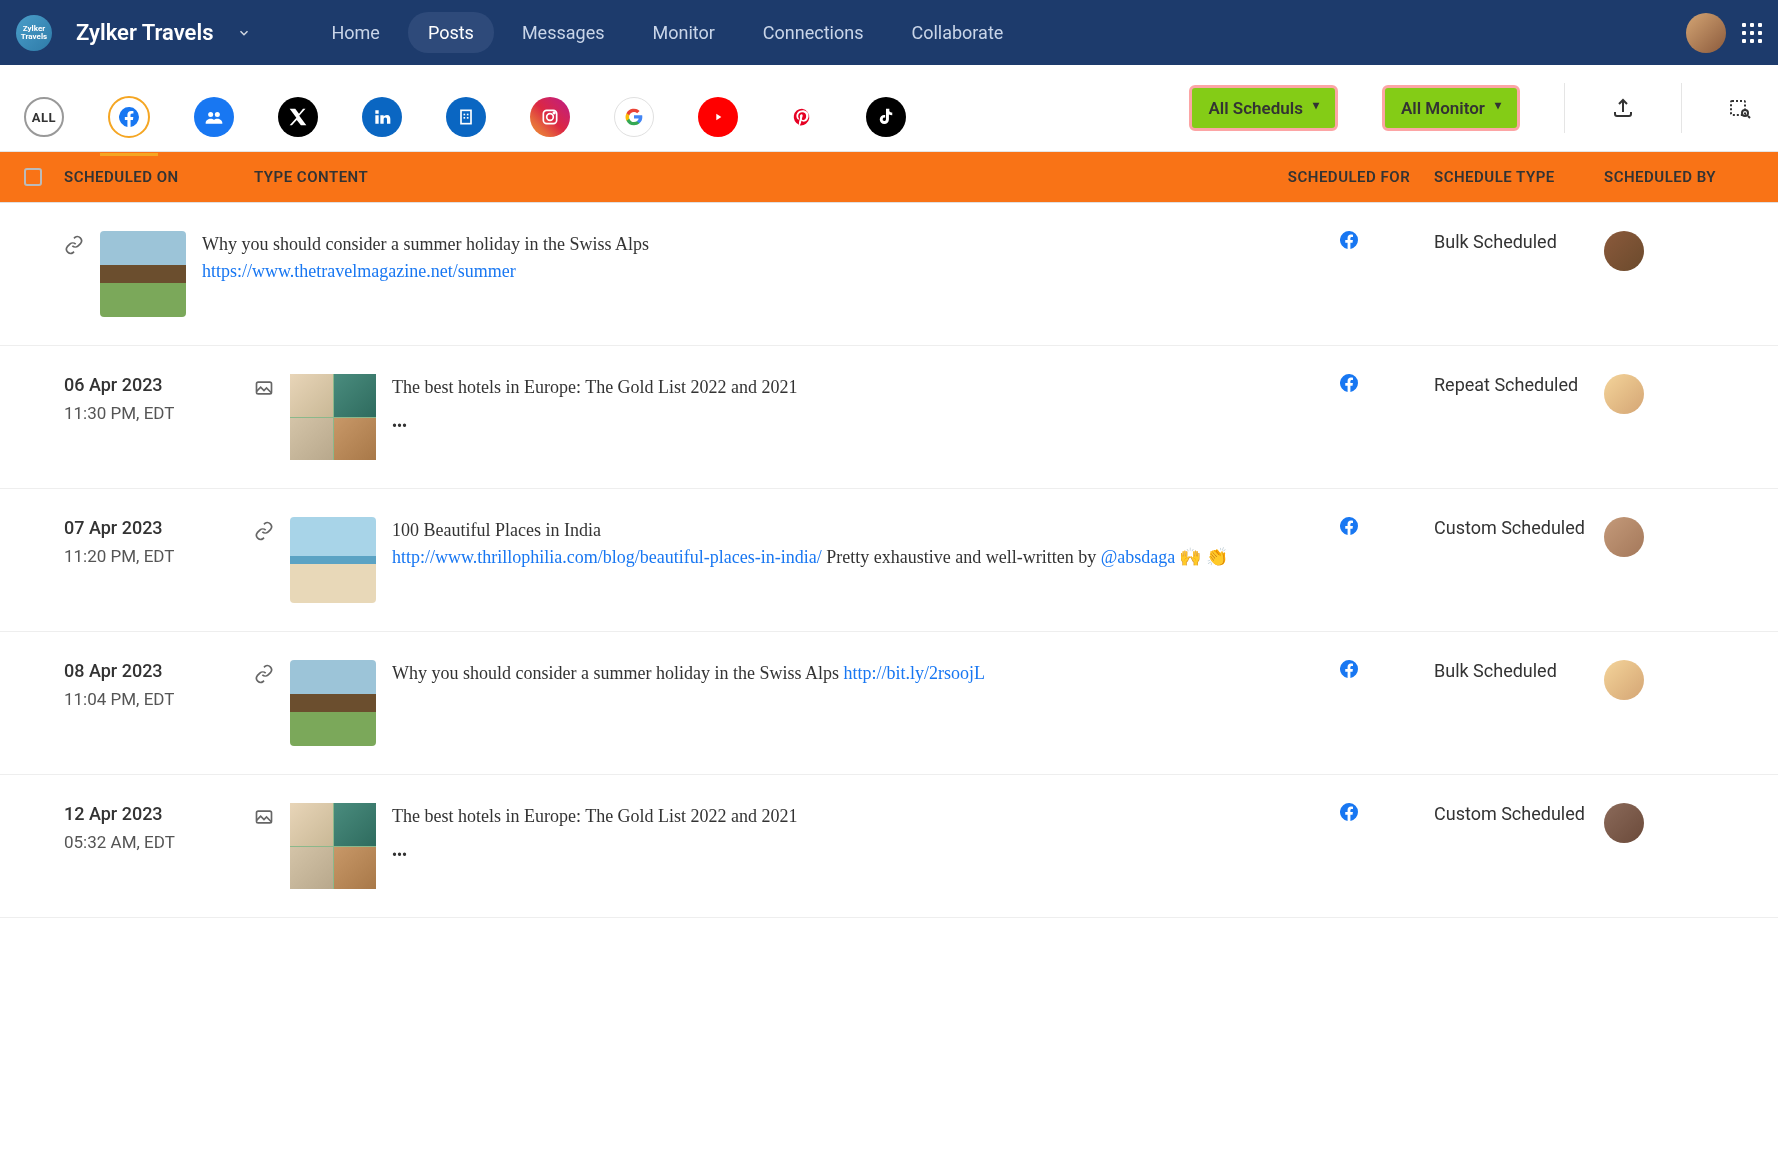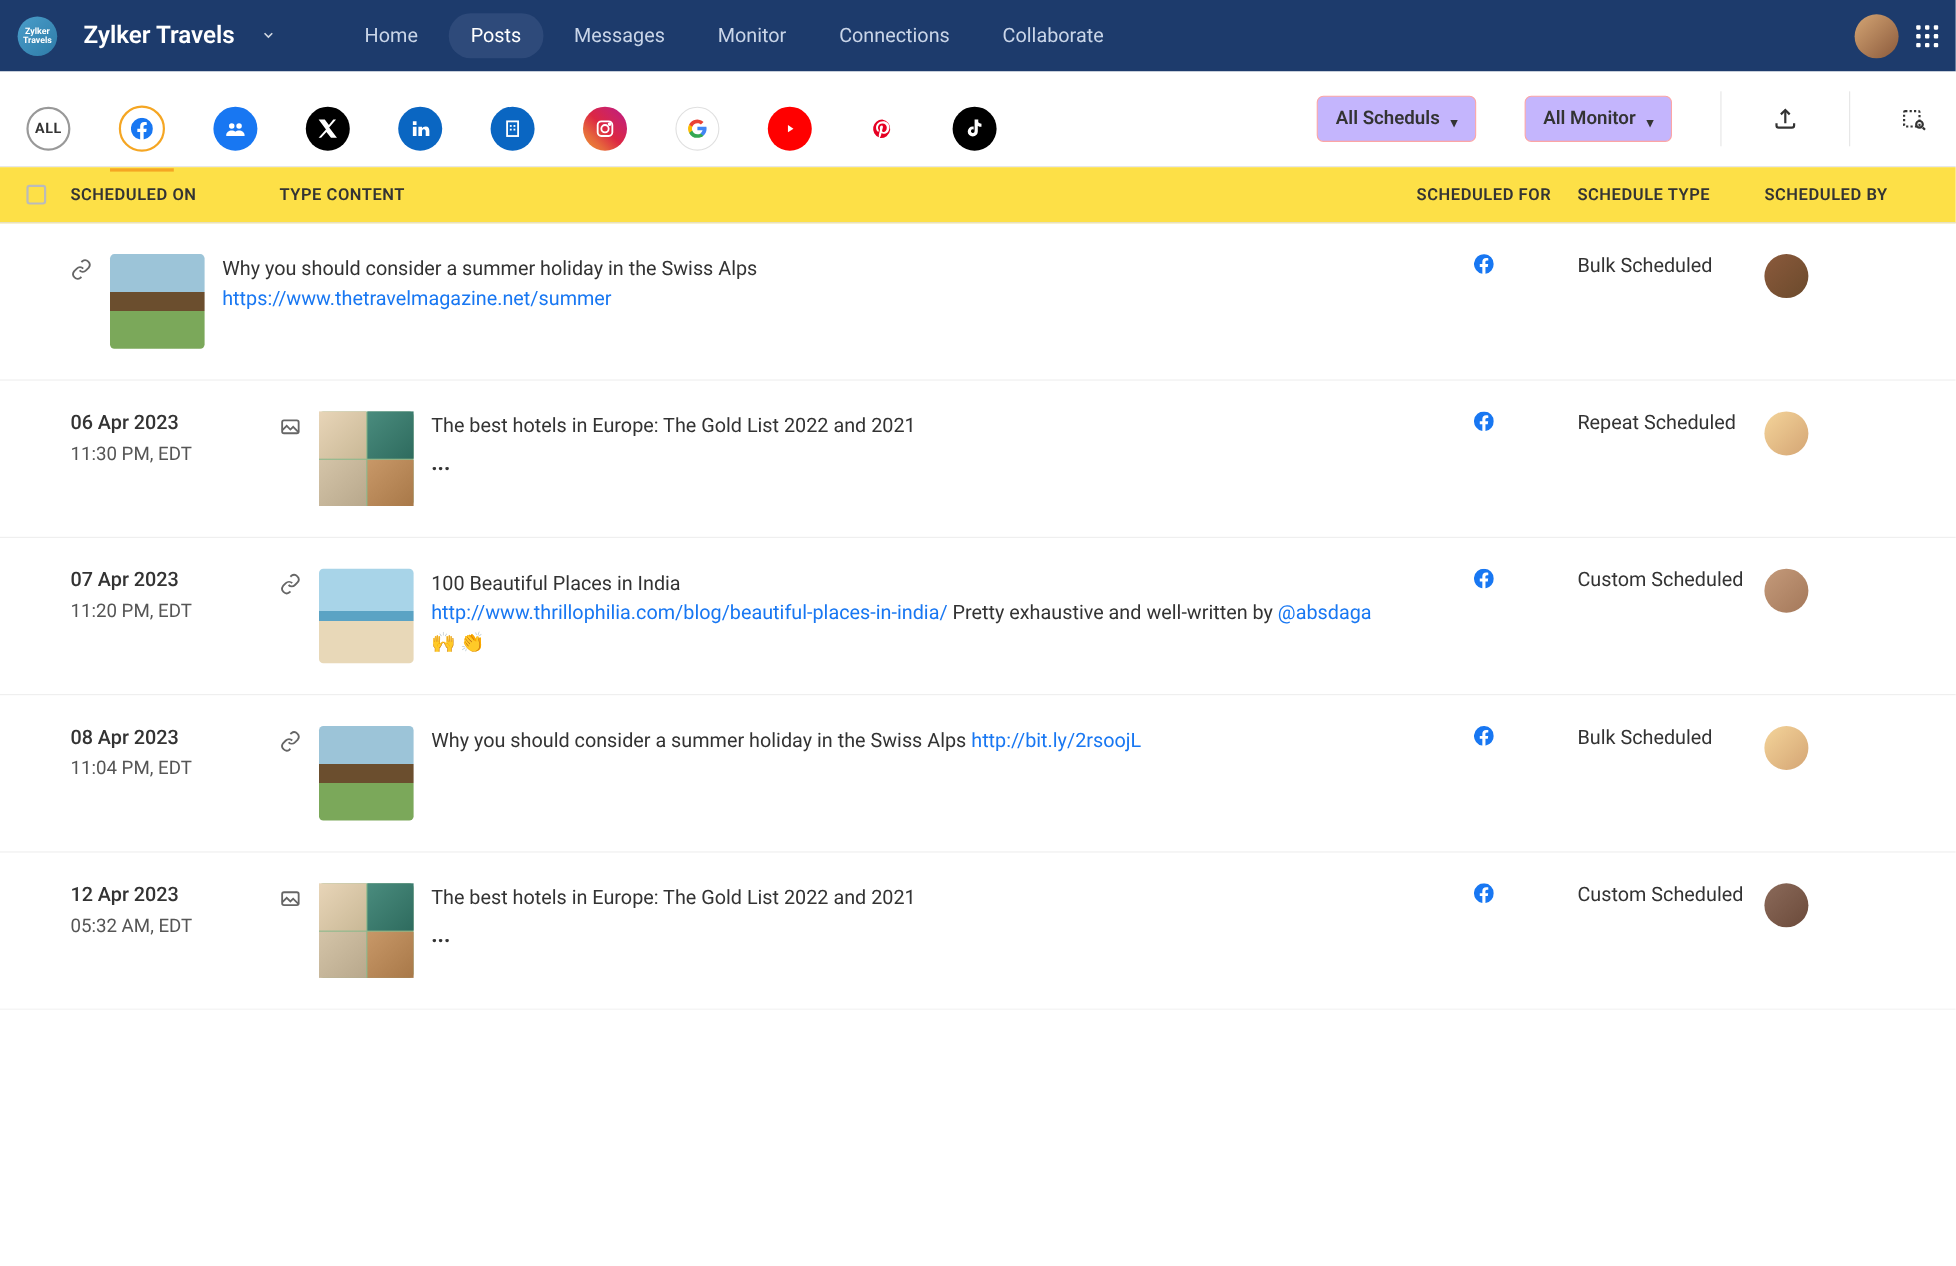--- a/index.html
+++ b/index.html
@@ -30,38 +30,38 @@
 .li { background: #0a66c2; }
 .li-page { background: #0a66c2; }
 .ig { background: linear-gradient(45deg, #f09433, #e6683c, #dc2743, #cc2366, #bc1888); }
 .gmb { background: #fff; border: 1px solid #e0e0e0; }
 .yt { background: #ff0000; }
 .pin { background: #fff; }
 .pin svg { fill: #e60023; }
 .tt { background: #000; }
 
 .filter-spacer { flex: 1; }
-.dropdown-btn { border: 1px solid #fca5a5; border-radius: 6px; padding: 10px 16px; font-size: 17px; font-weight: 600; display: flex; align-items: flex-end; gap: 10px; cursor: pointer; background: #c4b5fd; margin-bottom: 18px; }
+.dropdown-btn { border: 3px solid #fca5a5; border-radius: 6px; padding: 10px 16px; font-size: 17px; font-weight: 600; display: flex; align-items: flex-start; gap: 10px; cursor: pointer; background: #84cc16; margin-bottom: 18px; }
 .dropdown-btn .chev { font-size: 12px; }
 .tool-icon { width: 28px; height: 28px; display: flex; align-items: center; justify-content: center; cursor: pointer; margin-bottom: 18px; }
 .divider { width: 1px; height: 50px; background: #e5e5e5; margin-bottom: 18px; }
 
-.table-header { background: #fde047; border-bottom: 1px solid #e0e0e0; display: flex; align-items: center; padding: 16px 24px; font-size: 15px; font-weight: 600; letter-spacing: 0.5px; color: #333; }
+.table-header { background: #f97316; border-bottom: 1px solid #e0e0e0; display: flex; align-items: center; padding: 16px 24px; font-size: 15px; font-weight: 600; letter-spacing: 0.5px; color: #333; }
 .col-check { width: 40px; }
 .col-sched-on { width: 190px; }
 .col-content { flex: 1; }
 .col-sched-for { width: 170px; text-align: center; }
 .col-sched-type { width: 170px; }
 .col-sched-by { width: 150px; }
 .checkbox { width: 18px; height: 18px; border: 2px solid #bbb; border-radius: 3px; }
 
 .post-row { display: flex; padding: 28px 24px; border-bottom: 1px solid #eee; }
 .post-date { font-size: 18px; font-weight: 500; margin-bottom: 8px; }
 .post-time { font-size: 17px; color: #555; }
-.post-content-wrap { display: flex; gap: 16px; flex: 1; align-items: flex-start; }
+.post-content-wrap { display: flex; gap: 16px; flex: 1; align-items: flex-start; font-family: Liberation Serif, serif; }
 .content-type-icon { width: 20px; height: 20px; margin-top: 4px; flex-shrink: 0; }
 .post-thumb { width: 86px; height: 86px; border-radius: 4px; flex-shrink: 0; background: #8bb88b; }
 .thumb-swiss { background: linear-gradient(180deg, #9cc4d8 0%, #9cc4d8 40%, #6b4e2e 40%, #6b4e2e 60%, #7ba85a 60%); }
 .thumb-grid { display: grid; grid-template-columns: 1fr 1fr; grid-template-rows: 1fr 1fr; gap: 1px; }
 .thumb-grid span:nth-child(1){background:linear-gradient(135deg,#e8d5b8,#c9b896);} 
 .thumb-grid span:nth-child(2){background:linear-gradient(135deg,#4a8c7e,#2e6b5e);} 
 .thumb-grid span:nth-child(3){background:linear-gradient(135deg,#d4c4a8,#b8a88c);} 
 .thumb-grid span:nth-child(4){background:linear-gradient(135deg,#c89868,#a87848);}
 .thumb-beach { background: linear-gradient(180deg, #a8d4e8 0%, #a8d4e8 45%, #5ba3c4 45%, #5ba3c4 55%, #e8d8b8 55%); }
 .post-text { font-size: 18px; line-height: 1.5; color: #333; }

